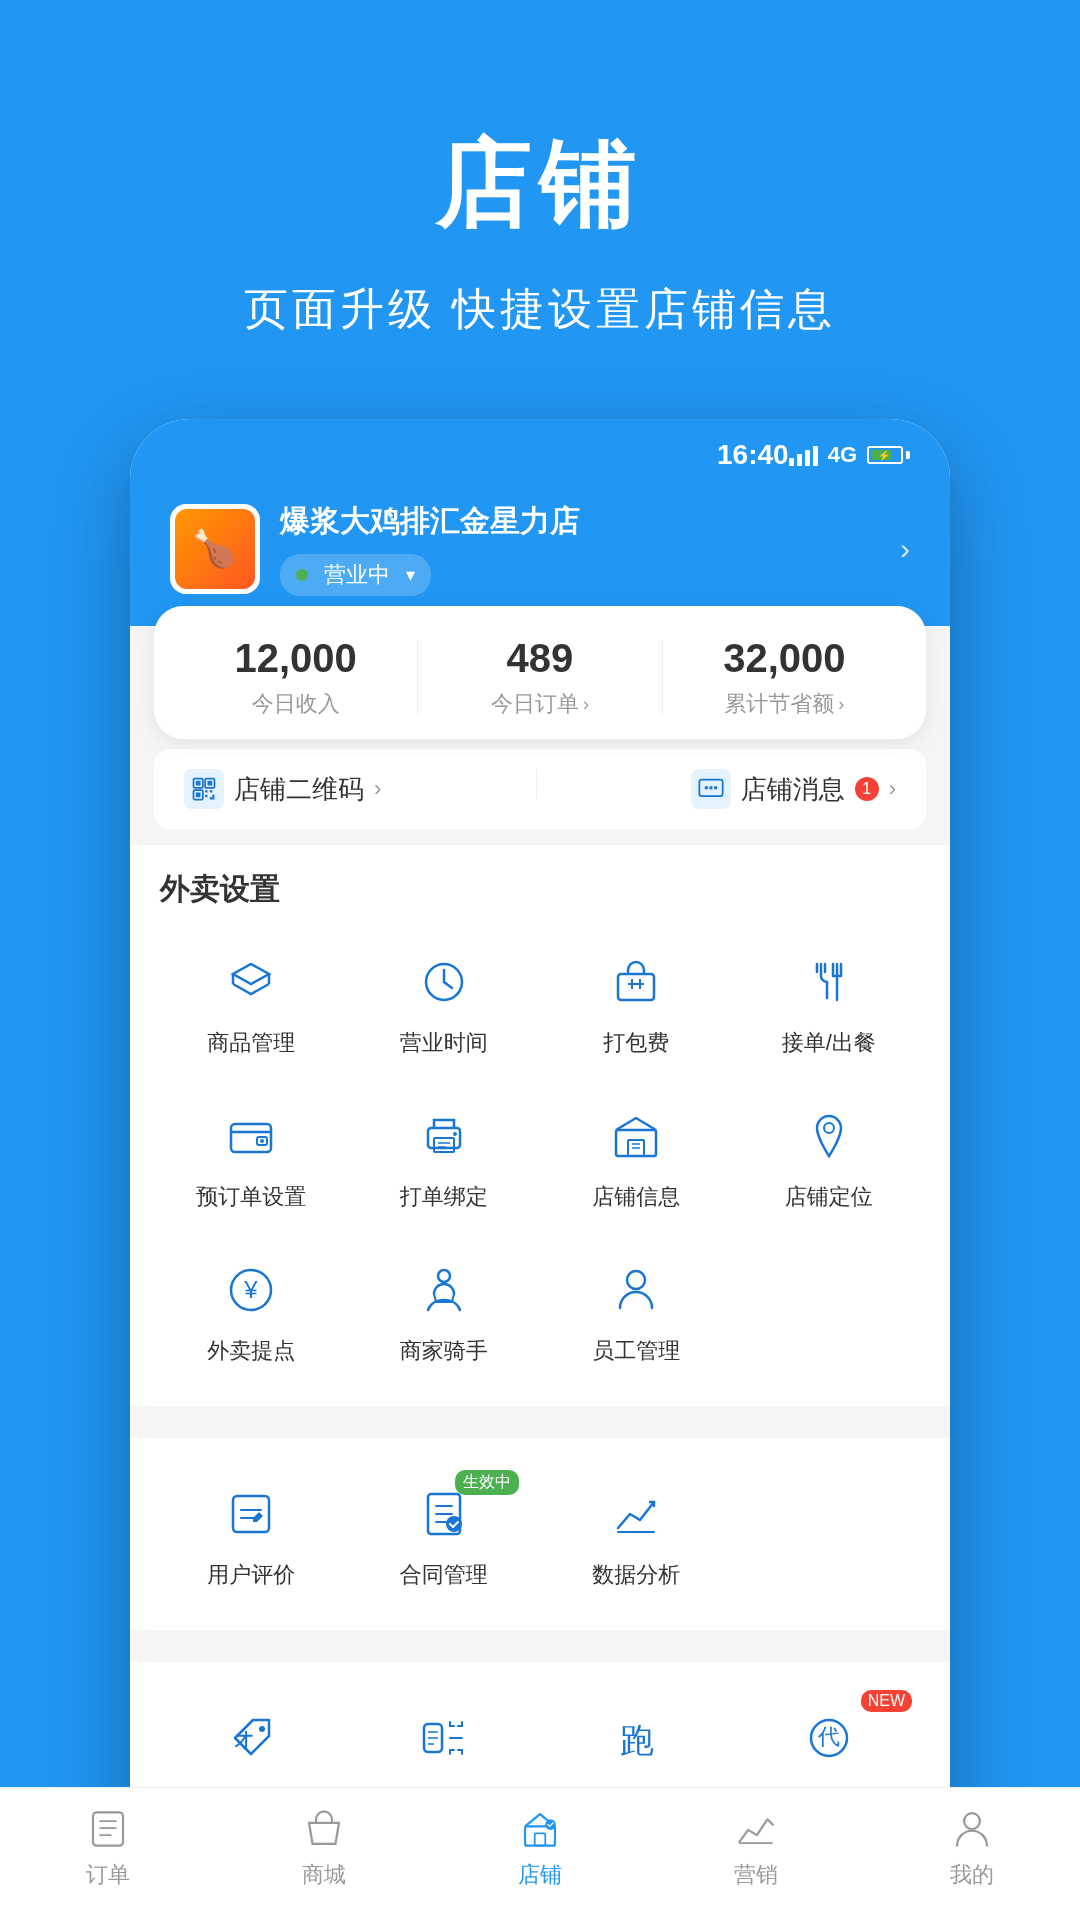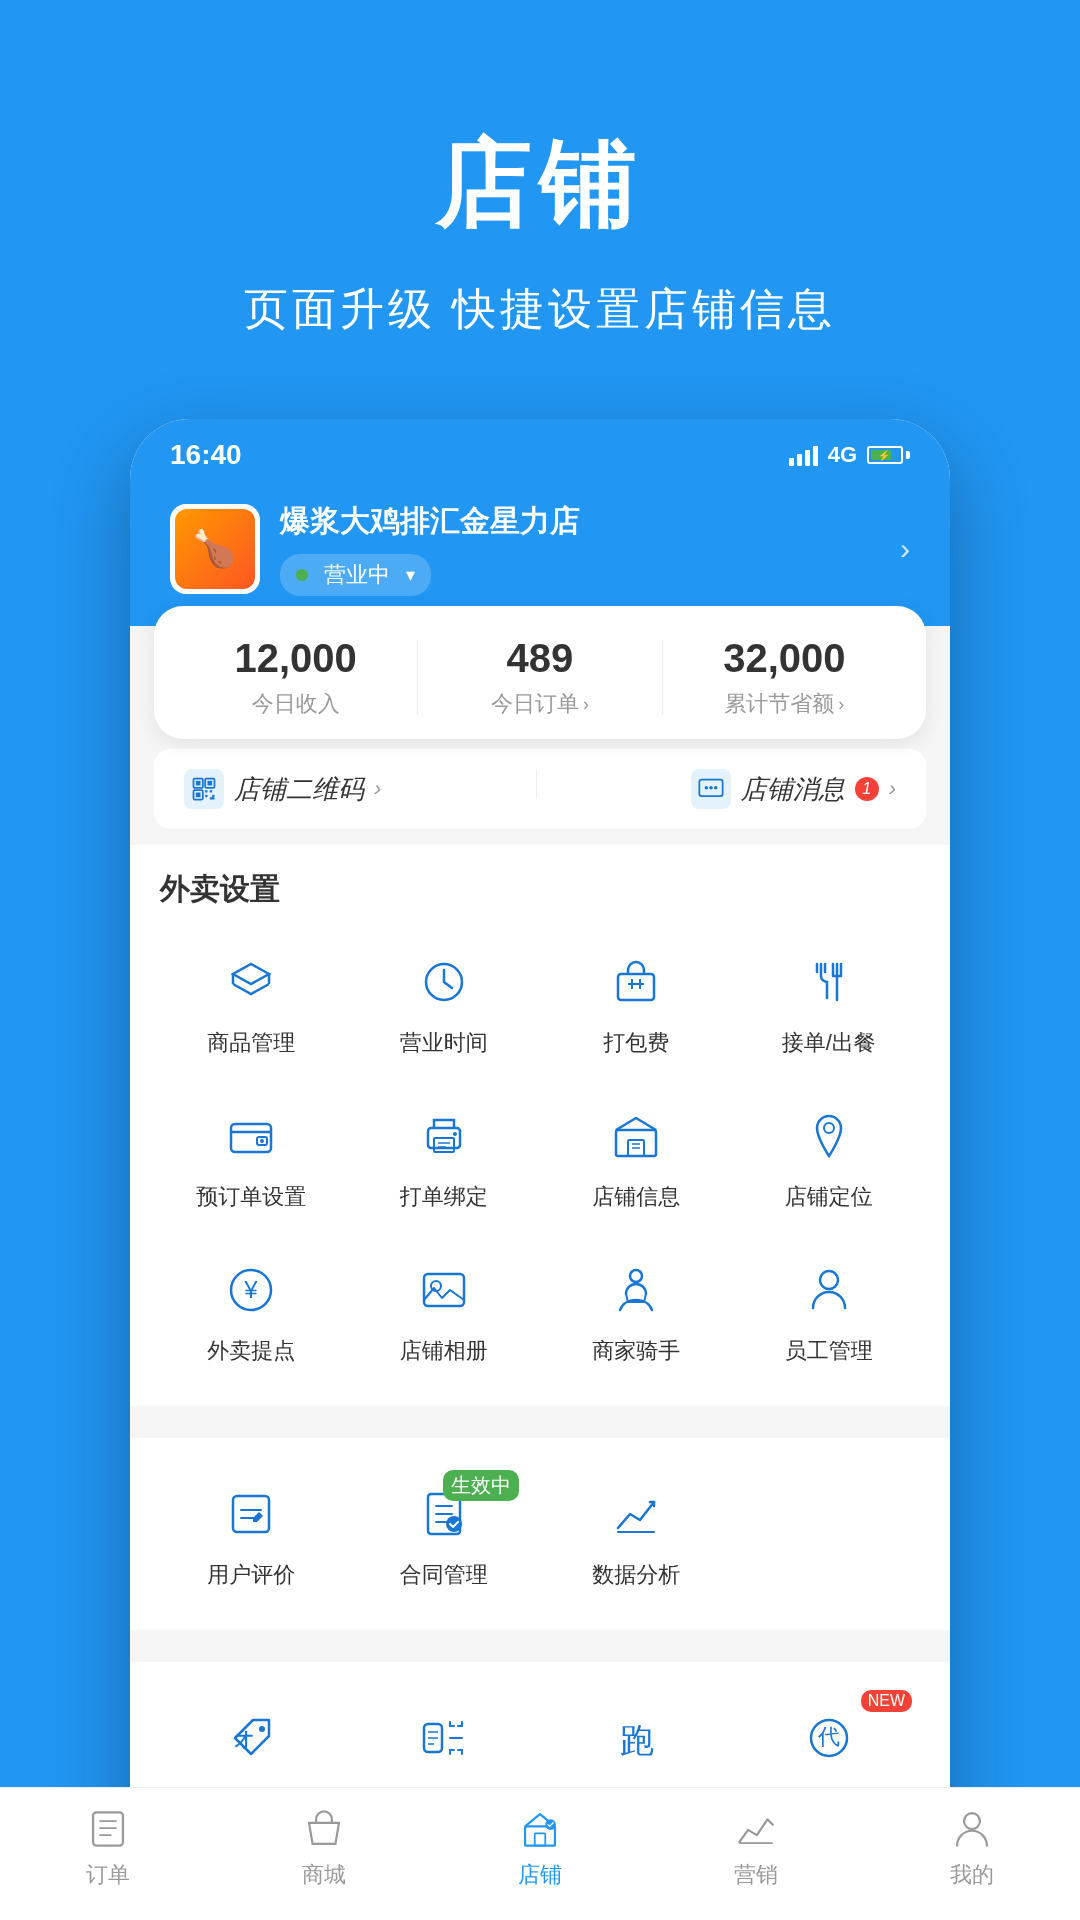--- a/index.html
+++ b/index.html
@@ -43,21 +43,21 @@
       box-shadow: 0 30px 80px rgba(0,0,0,0.3);
       margin: 20px auto 0;
       flex: 1;
     }
 
     
     .status-bar {
       background: #2196F3;
       padding: 20px 40px 10px;
       display: flex;
-      justify-content: space-between;
+      justify-content: flex-end;
       align-items: center;
       color: white;
     }
     .status-time {
       font-size: 28px;
       font-weight: 600;
     }
     .status-icons {
       display: flex;
       align-items: center;
@@ -212,21 +212,20 @@
 
     
     .quick-links {
       background: white;
       margin: -10px 24px 16px;
       border-radius: 16px;
       padding: 20px 30px;
       display: flex;
       justify-content: space-between;
       align-items: flex-start;
-      font-style: italic;
     }
     .quick-link {
       display: flex;
       align-items: center;
       gap: 10px;
       font-size: 26px;
       color: #333;
     }
     .quick-link-icon {
       width: 40px;
@@ -298,21 +297,21 @@
       font-size: 22px;
       color: #333;
       text-align: center;
     }
     .badge-green {
       position: absolute;
       top: 8px;
       right: 16px;
       background: #4CAF50;
       color: white;
-      font-size: 20px;
+      font-size: 16px;
       padding: 2px 8px;
       border-radius: 10px;
     }
     .badge-new {
       position: absolute;
       top: 4px;
       right: 8px;
       background: #f44336;
       color: white;
       font-size: 16px;
@@ -589,30 +588,20 @@
           <div class="menu-item">
             <div class="menu-icon">
               <svg viewBox="0 0 52 52" fill="none" xmlns="http://www.w3.org/2000/svg">
                 <circle cx="26" cy="26" r="20" stroke="#1976D2" stroke-width="2.5"></circle>
                 <text x="26" y="34" text-anchor="middle" font-size="24" fill="#1976D2" font-family="sans-serif">¥</text>
               </svg>
             </div>
             <span class="menu-label">外卖提点</span>
           </div>
 
-          <div class="menu-item">
-            <div class="menu-icon">
-              <svg viewBox="0 0 52 52" fill="none" xmlns="http://www.w3.org/2000/svg">
-                <rect x="6" y="10" width="40" height="32" rx="4" stroke="#1976D2" stroke-width="2.5"></rect>
-                <circle cx="18" cy="22" r="5" stroke="#1976D2" stroke-width="2"></circle>
-                <path d="M6 36l10-12 8 10 8-8 14 10" stroke="#1976D2" stroke-width="2" stroke-linejoin="round"></path>
-              </svg>
-            </div>
-            <span class="menu-label">店铺相册</span>
-          </div>
 
           <div class="menu-item">
             <div class="menu-icon">
               <svg viewBox="0 0 52 52" fill="none" xmlns="http://www.w3.org/2000/svg">
                 <circle cx="26" cy="12" r="6" stroke="#1976D2" stroke-width="2.5"></circle>
                 <path d="M16 30c0-5.5 4.5-10 10-10s10 4.5 10 10" stroke="#1976D2" stroke-width="2.5" stroke-linecap="round"></path>
                 <path d="M10 46c2-6 8-10 16-10s14 4 16 10" stroke="#1976D2" stroke-width="2.5" stroke-linecap="round"></path>
                 <path d="M16 30l2 8h16l2-8" stroke="#1976D2" stroke-width="2" stroke-linejoin="round"></path>
               </svg>
             </div>

